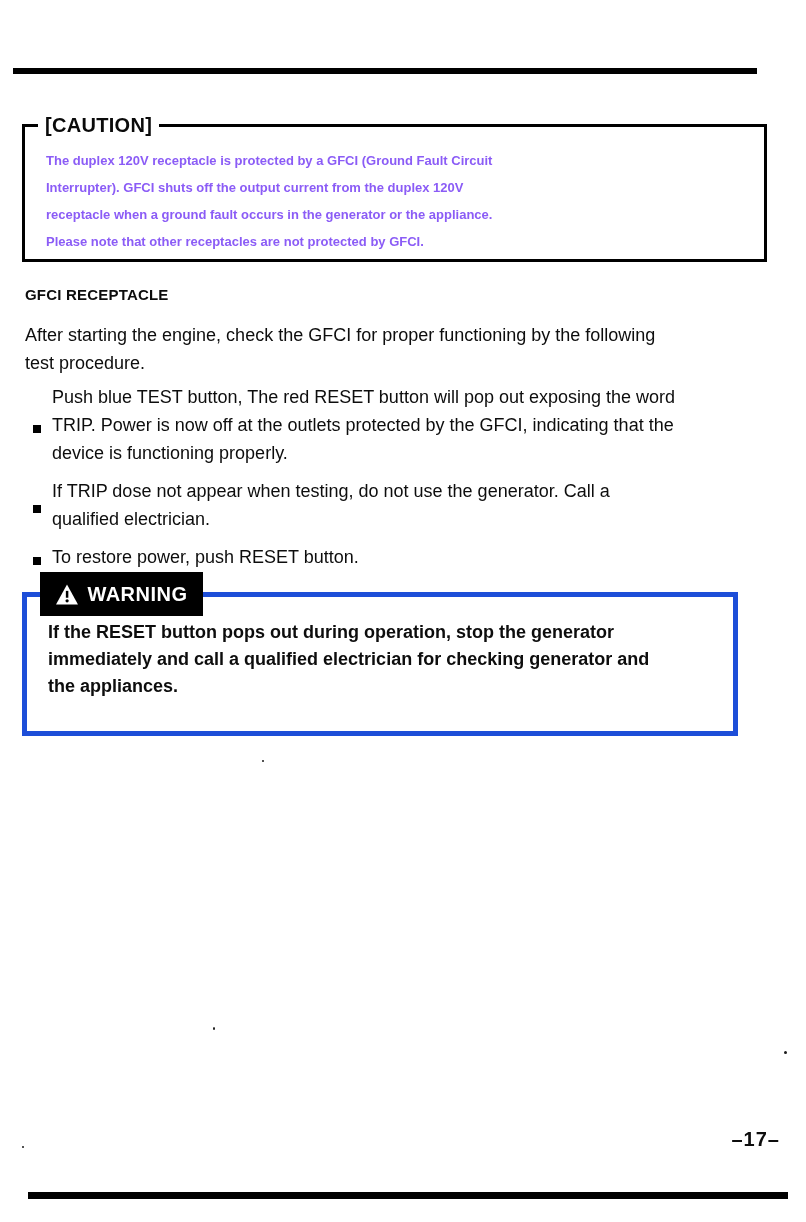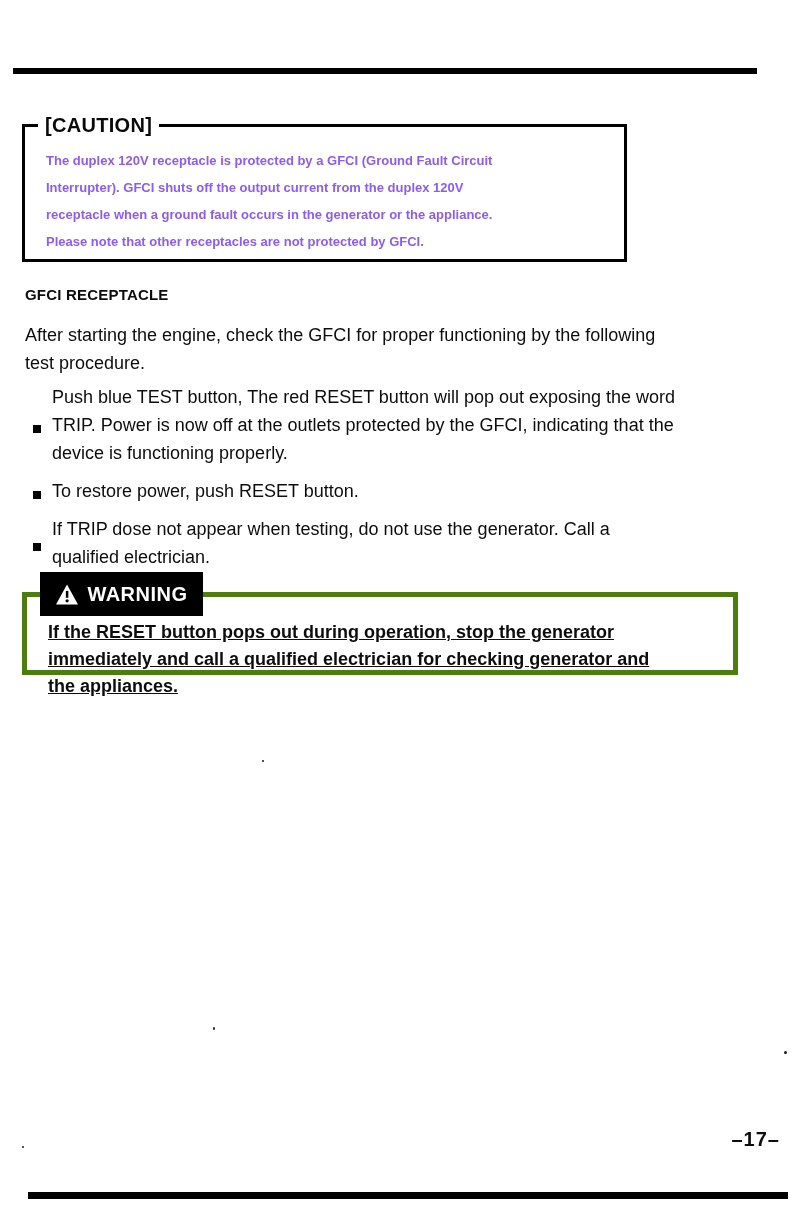--- a/index.html
+++ b/index.html
@@ -8,21 +8,21 @@
     background:#ffffff;color:#0d0d0d;
     font-family:"Liberation Sans","DejaVu Sans",sans-serif;
   }
   .abs{position:absolute;}
   .rule{background:#000;}
   .top-rule{left:13px;top:68px;width:744px;height:6px;}
   .bottom-rule{left:28px;top:1192px;width:760px;height:7px;}
 
   
   .caution-box{
-    left:22px;top:124px;width:605px;height:138px;box-sizing:border-box;
+    left:22px;top:124px;width:745px;height:138px;box-sizing:border-box;
     border:3px solid #000;
   }
   .caution-label{
     position:absolute;top:-15px;left:13px;background:#fff;padding:0 7px;
     font-weight:bold;font-size:20px;line-height:26px;letter-spacing:.3px;color:#0a0a0a;
   }
   .caution-text{
     padding:20px 0 0 21px;font-weight:bold;font-size:13px;line-height:27px;
     white-space:pre;color:#8b5cf6;
   }
@@ -31,23 +31,22 @@
   .section-heading{left:25px;top:286px;font-weight:bold;font-size:15px;letter-spacing:.2px;}
   .section-intro{left:25px;top:321px;font-size:18px;line-height:28px;white-space:pre;}
 
   .bullet-list{left:33px;top:383px;width:740px;}
   .bullet-item{display:flex;align-items:center;margin-bottom:10px;}
   .bullet-marker{flex:0 0 8px;width:8px;height:8px;background:#000;margin:8px 11px 0 0;}
   .bullet-text{font-size:18px;line-height:28px;white-space:pre;}
 
   
   .warning-box{
-    left:22px;top:592px;width:716px;height:83px;box-sizing:border-box;
-    border:5px solid #4d7c0f;
-    text-decoration:underline;
+    left:22px;top:592px;width:716px;height:144px;box-sizing:border-box;
+    border:5px solid #1d4ed8;
   }
   .warning-label{
     position:absolute;top:-25px;left:13px;width:163px;height:44px;
     background:#000;color:#fff;display:flex;align-items:center;justify-content:center;
     gap:8px;font-weight:bold;font-size:20px;letter-spacing:.5px;
   }
   .warning-icon{width:24px;height:21px;display:block;}
   .warning-text{
     padding:22px 5px 0 21px;font-weight:bold;font-size:18px;line-height:27px;white-space:pre;
   }
@@ -77,26 +76,26 @@
 <div class="abs bullet-list">
 
 <div class="bullet-item">
     <span class="bullet-marker"></span>
     <span class="bullet-text">Push blue TEST button, The red RESET button will pop out exposing the word
 TRIP. Power is now off at the outlets protected by the GFCI, indicating that the
 device is functioning properly.</span>
   </div>
     <div class="bullet-item">
     <span class="bullet-marker"></span>
-    <span class="bullet-text">To restore power, push RESET button.</span>
+    <span class="bullet-text">If TRIP dose not appear when testing, do not use the generator. Call a
+qualified electrician.</span>
   </div>
     <div class="bullet-item">
     <span class="bullet-marker"></span>
-    <span class="bullet-text">If TRIP dose not appear when testing, do not use the generator. Call a
-qualified electrician.</span>
+    <span class="bullet-text">To restore power, push RESET button.</span>
   </div>
   </div>
 
 <div class="abs warning-box">
   <div class="warning-label">
     <svg class="warning-icon" viewBox="0 0 24 22" aria-hidden="true">
       <path d="M12 0.5 L23.5 21.5 H0.5 Z" fill="#ffffff"></path>
       <rect x="10.8" y="7.2" width="2.6" height="7.2" fill="#000000"></rect>
       <circle cx="12.1" cy="17.6" r="1.7" fill="#000000"></circle>
     </svg>

